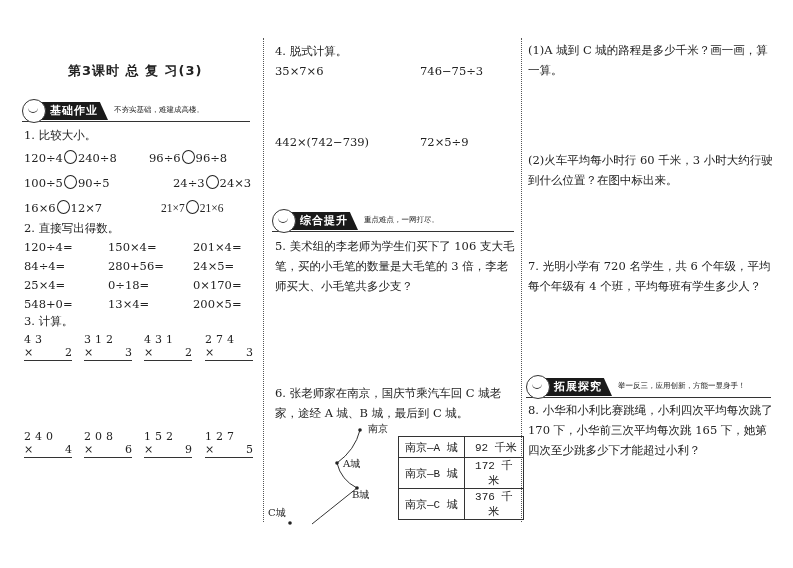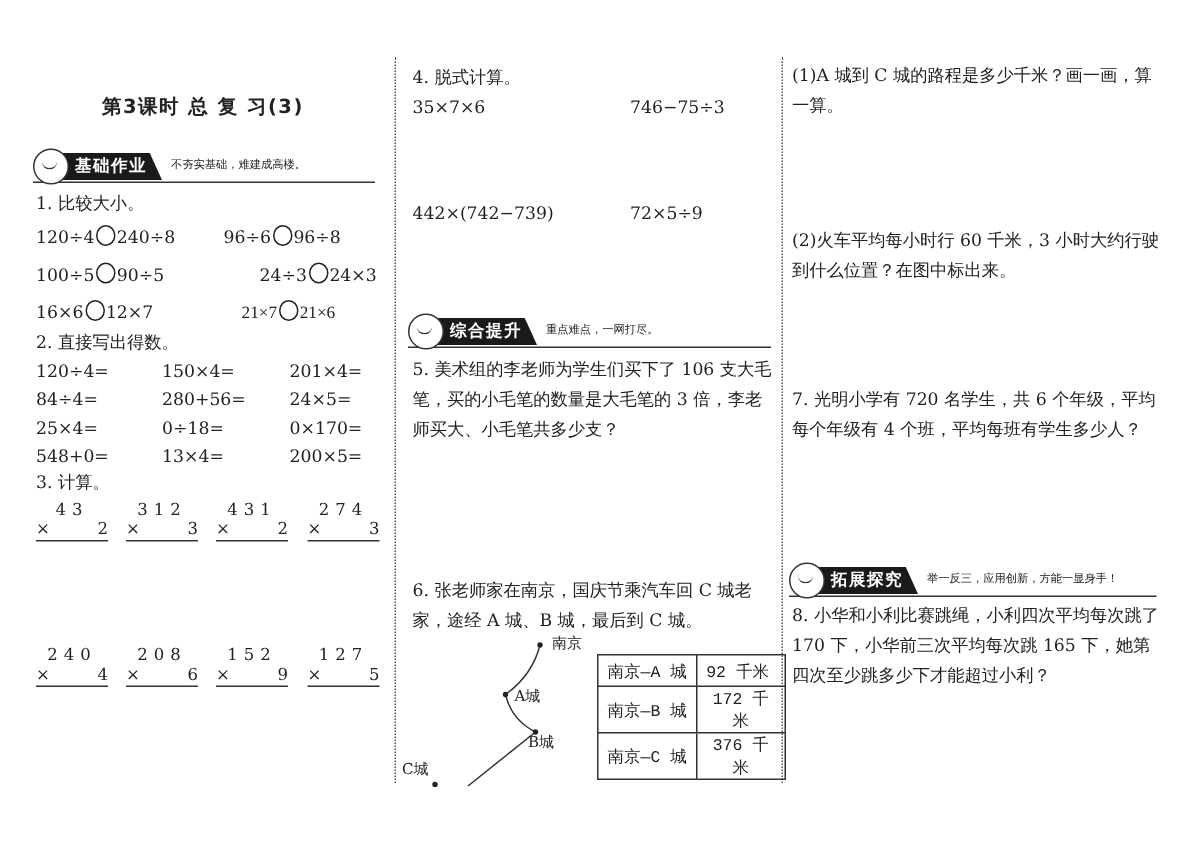--- a/index.html
+++ b/index.html
@@ -12,21 +12,21 @@
   .banner .mascot { width:22px; height:22px; border-radius:50%; border:1.2px solid #333; background:#fff;
                     position:relative; margin-right:-6px; z-index:2; }
   .banner .mascot::after { content:""; position:absolute; left:5px; top:7px; width:10px; height:5px; border-bottom:1.5px solid #333; border-radius:0 0 6px 6px; }
   .banner .tag { background:#1a1a1a; color:#fff; font-family:"DejaVu Sans","Liberation Sans",sans-serif;
                  font-size:11px; font-weight:bold; padding:2px 10px 2px 10px; height:14px; line-height:14px;
                  clip-path:polygon(0 0, 88% 0, 100% 100%, 0 100%); letter-spacing:1px; }
   .banner .motto { font-size:7.5px; margin-left:6px; padding-bottom:2px; }
   .banner-line { position:absolute; height:0; border-top:1.2px solid #333; }
   .circle { display:inline-block; width:11px; height:12px; border:1.2px solid #222; border-radius:50%; vertical-align:-2px; margin:0 1px; }
   .vert { position:absolute; width:50px; font-size:11px; }
-  .vert .top { text-align:center; letter-spacing:4px; padding-right:0; }
+  .vert .top { text-align:left; letter-spacing:4px; padding-right:0; }
   .vert .bot { display:flex; justify-content:space-between; border-bottom:1.2px solid #333; padding-bottom:1px; }
   .para { position:absolute; white-space:normal; line-height:20px; font-size:11.5px; }
   table.dist { position:absolute; border-collapse:collapse; font-size:11px; }
   table.dist td { border:1px solid #333; padding:0 6px; height:20px; }
   table.dist { border:1.5px solid #333; }
 </style>
 </head>
 <body>
 
 <div class="vline" style="left:263px;"></div>
@@ -163,21 +163,21 @@
 </svg>
 <div class="abs" style="left:368px; top:422px; font-size:10px;">南京</div>
 <div class="abs" style="left:343px; top:457px; font-size:10px;">A城</div>
 <div class="abs" style="left:352px; top:488px; font-size:10px;">B城</div>
 <div class="abs" style="left:268px; top:506px; font-size:10px;">C城</div>
 
 <table class="dist" style="left:398px; top:436px;font-family:Liberation Mono, monospace;">
   <tbody>
       <tr>
     <td>南京—A 城</td>
-    <td style="text-align:left; width:46px;">92 千米</td>
+    <td style="text-align:right; width:46px;">92 千米</td>
   </tr>
   <tr>
     <td>南京—B 城</td>
     <td style="text-align:center;">172 千米</td>
   </tr>
   <tr>
     <td>南京—C 城</td>
     <td style="text-align:center;">376 千米</td>
   </tr>
 </tbody>

